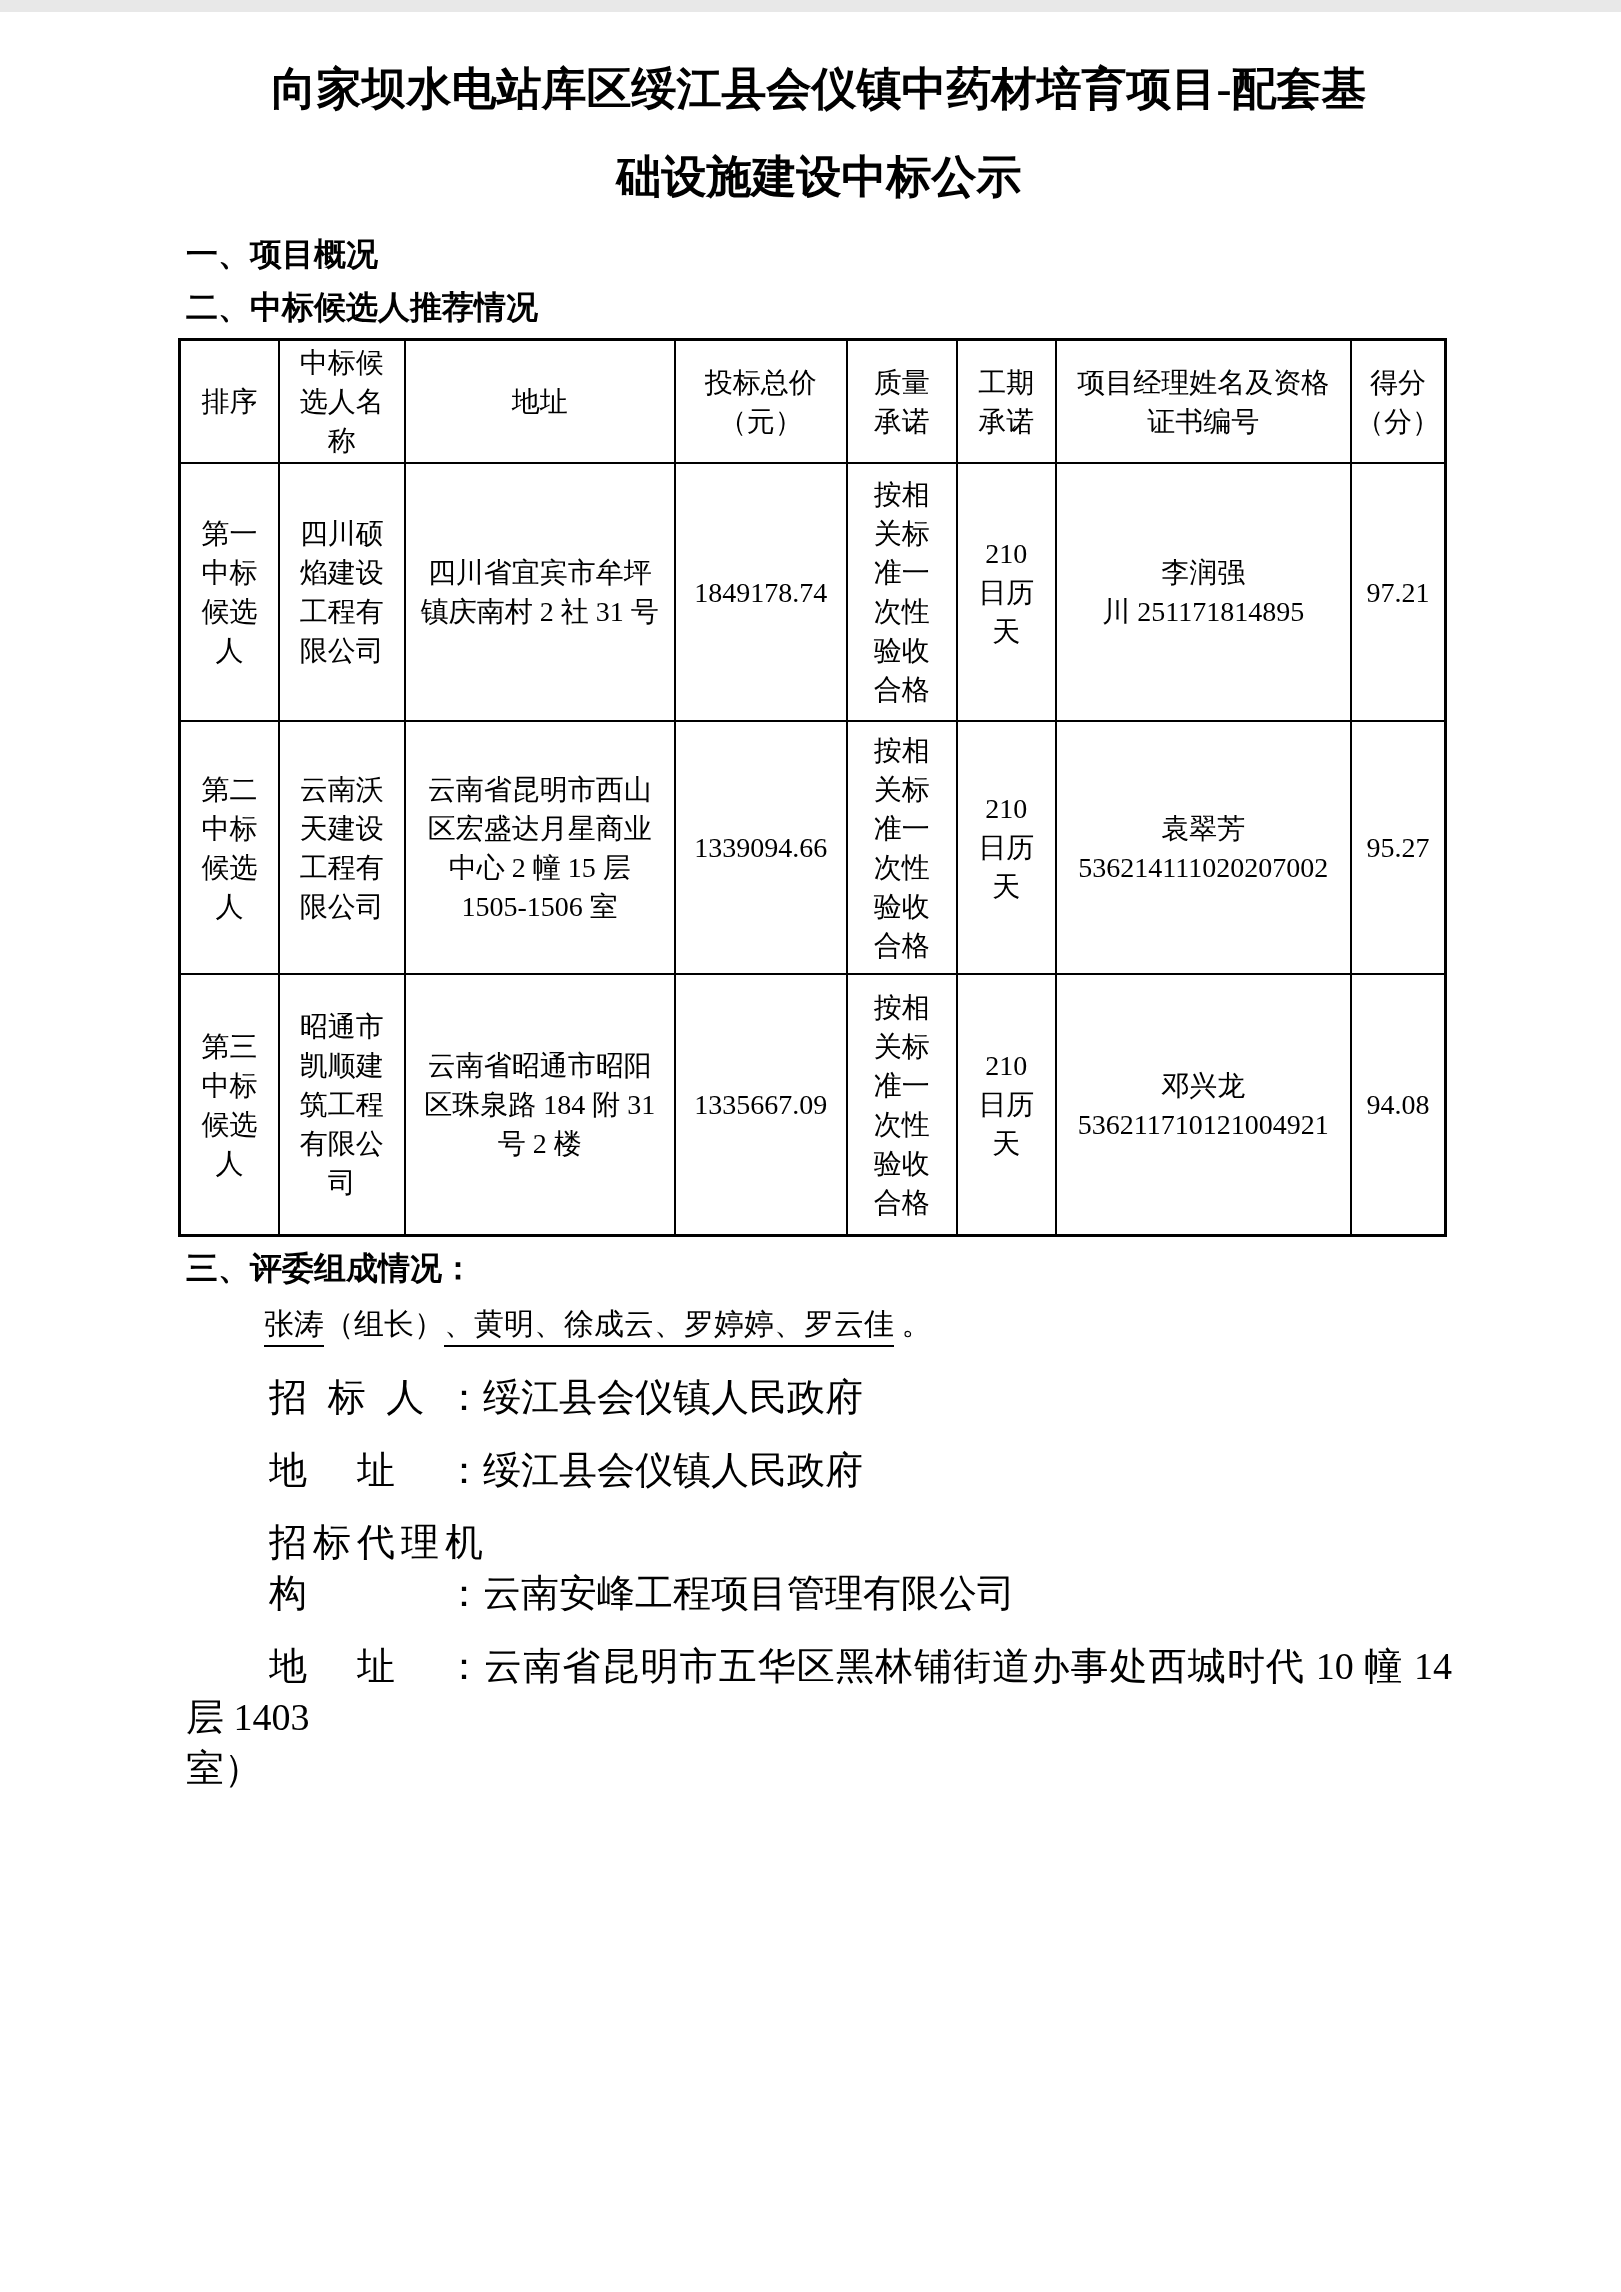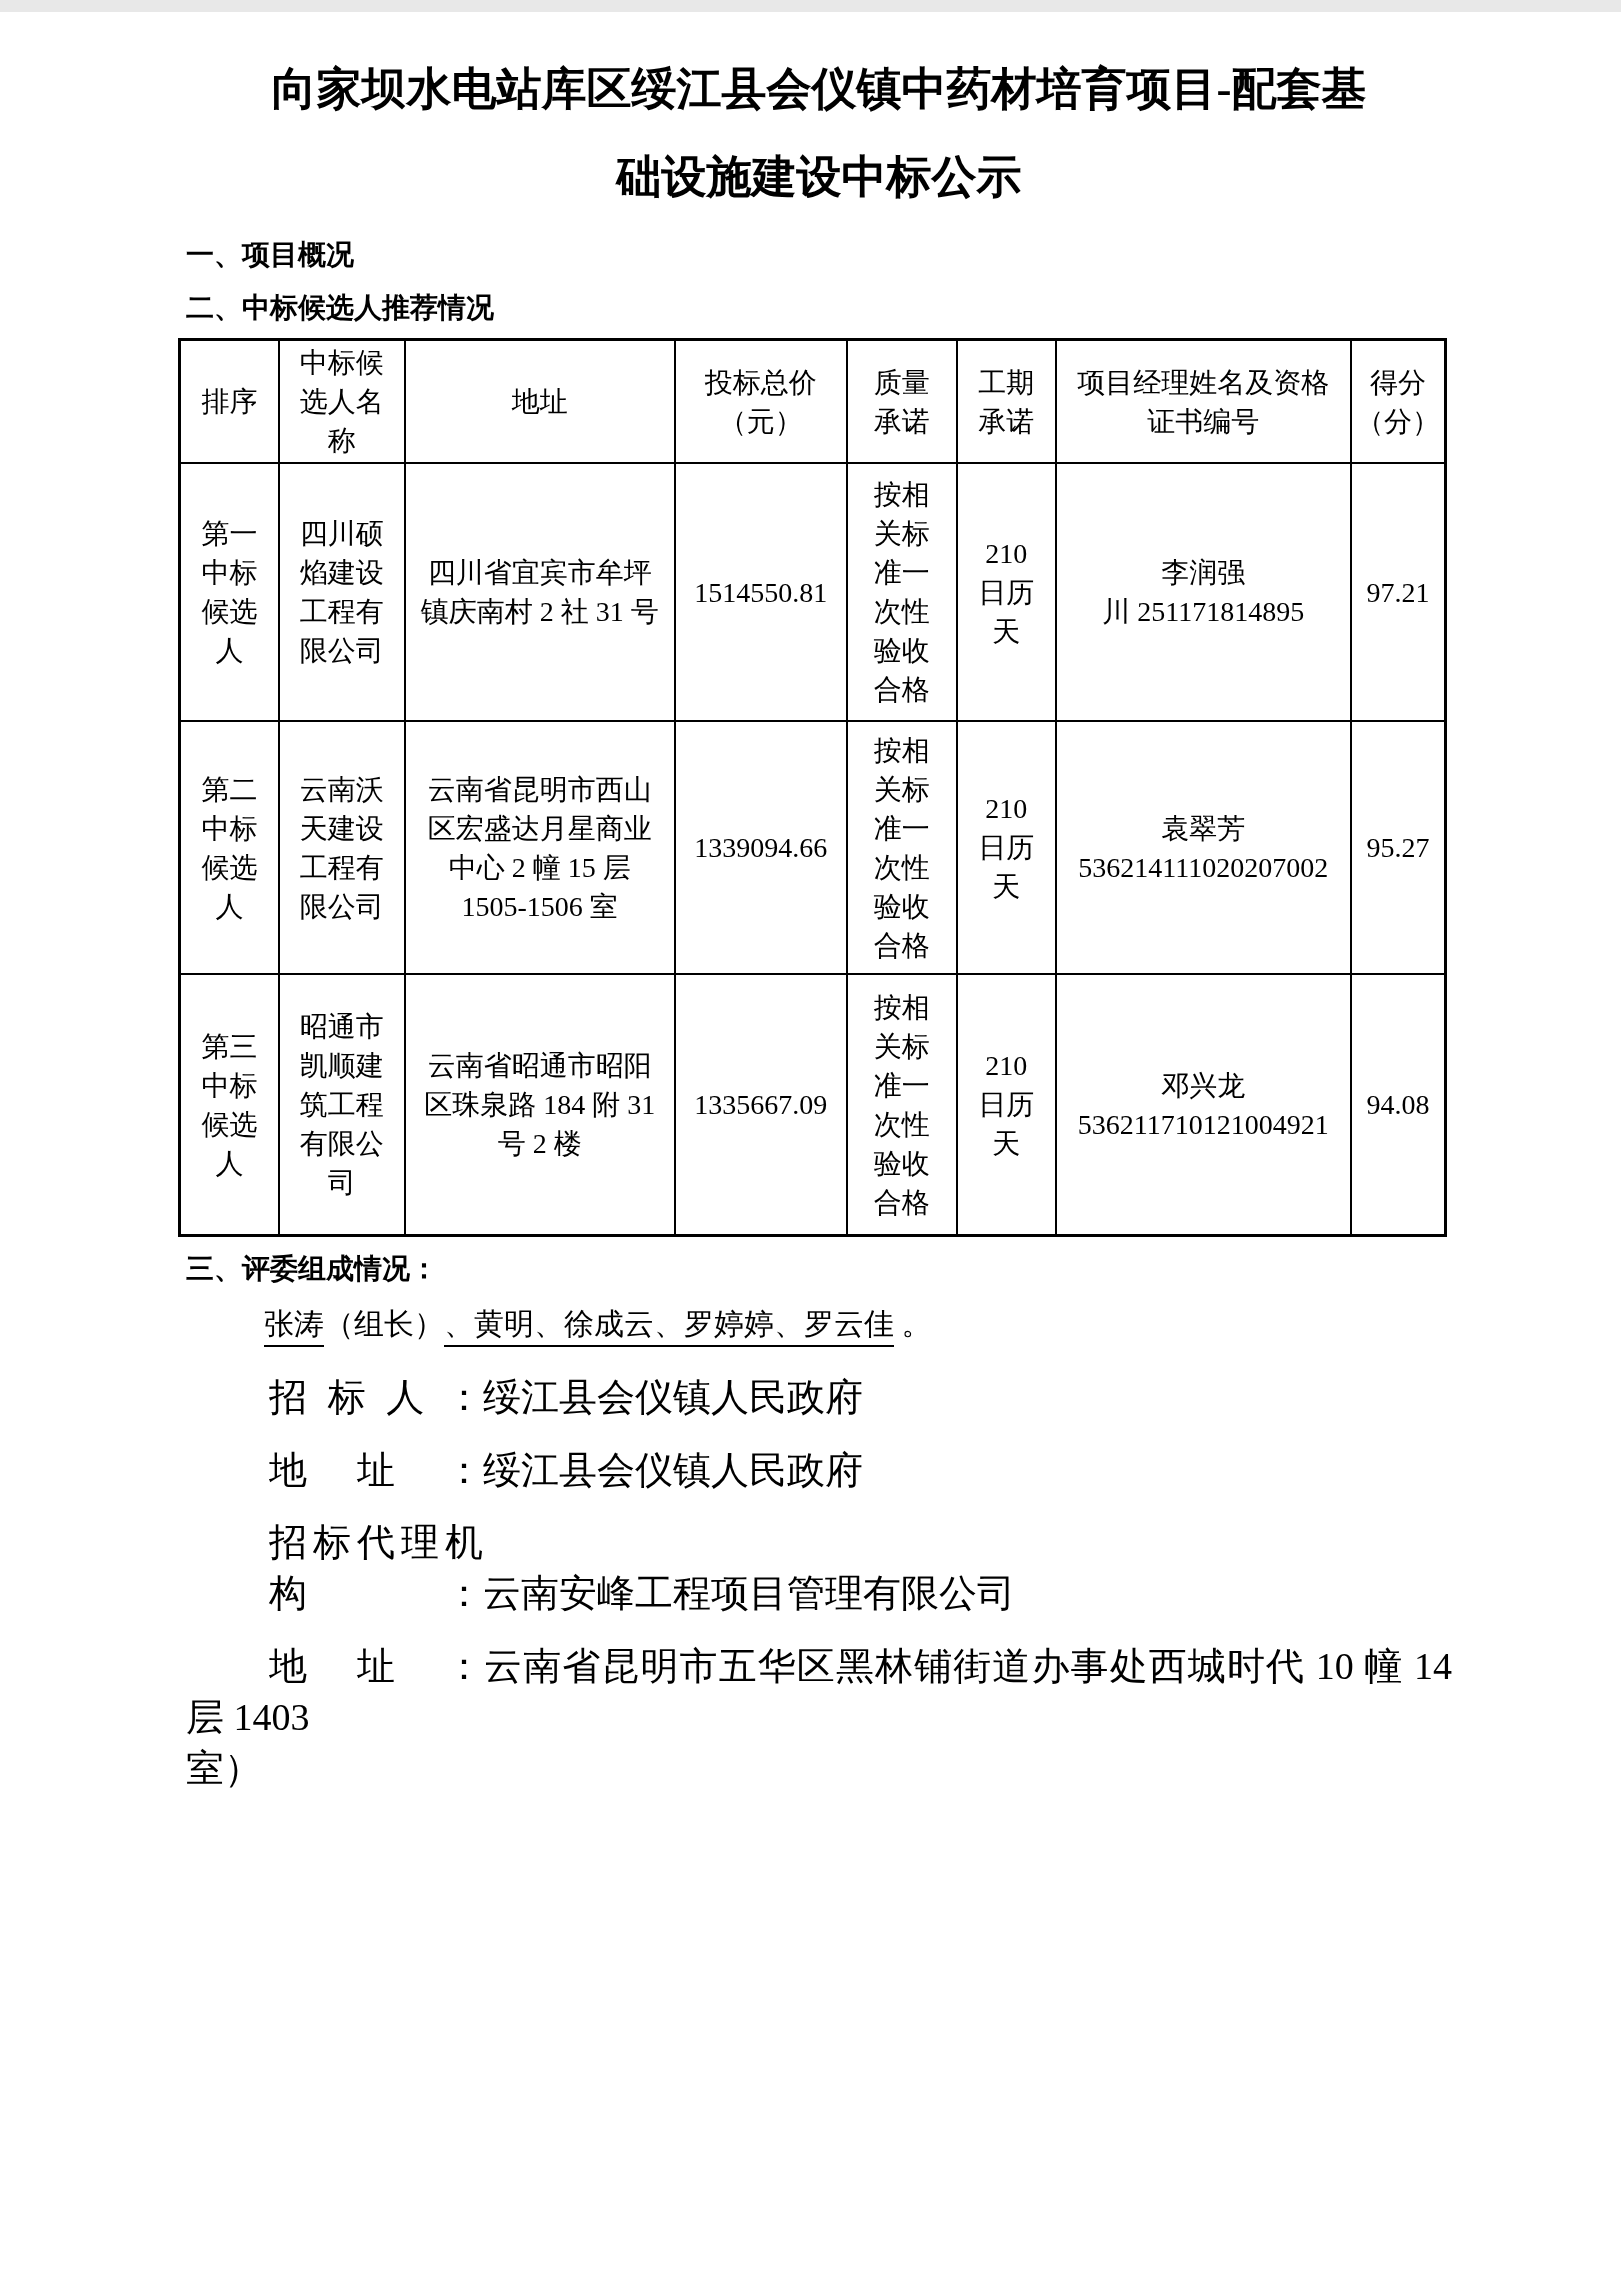--- a/index.html
+++ b/index.html
@@ -16,21 +16,21 @@
     overflow: hidden;
   }
   .doc-title {
     font-size: 45px;
     font-weight: bold;
     text-align: center;
     line-height: 88px;
     margin: 0 0 11.8px 0;
   }
   .heading {
-    font-size: 28px;
+    font-size: 32px;
     font-weight: bold;
     line-height: 43px;
     margin: 9.8px 0 7.8px 0;
   }
   .body-text {
     font-size: 30px;
     line-height: 55px;
     text-align: justify;
     margin: 0;
   }
@@ -133,21 +133,21 @@
         <td>第一
 中标
 候选
 人</td>
         <td>四川硕
 焰建设
 工程有
 限公司</td>
         <td>四川省宜宾市牟坪
 镇庆南村 2 社 31 号</td>
-        <td>1514550.81</td>
+        <td>1849178.74</td>
         <td>按相
 关标
 准一
 次性
 验收
 合格</td>
         <td>210
 日历
 天</td>
         <td>李润强

